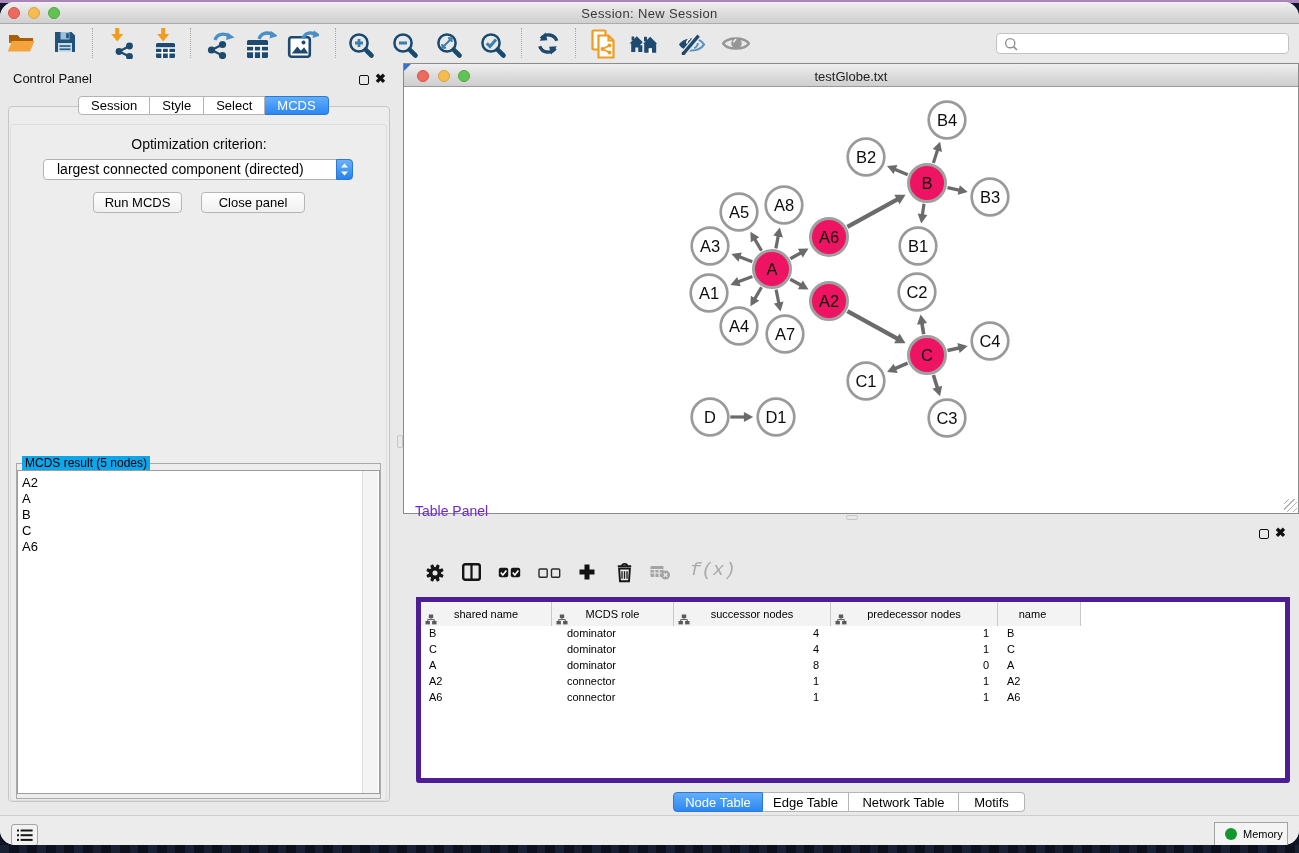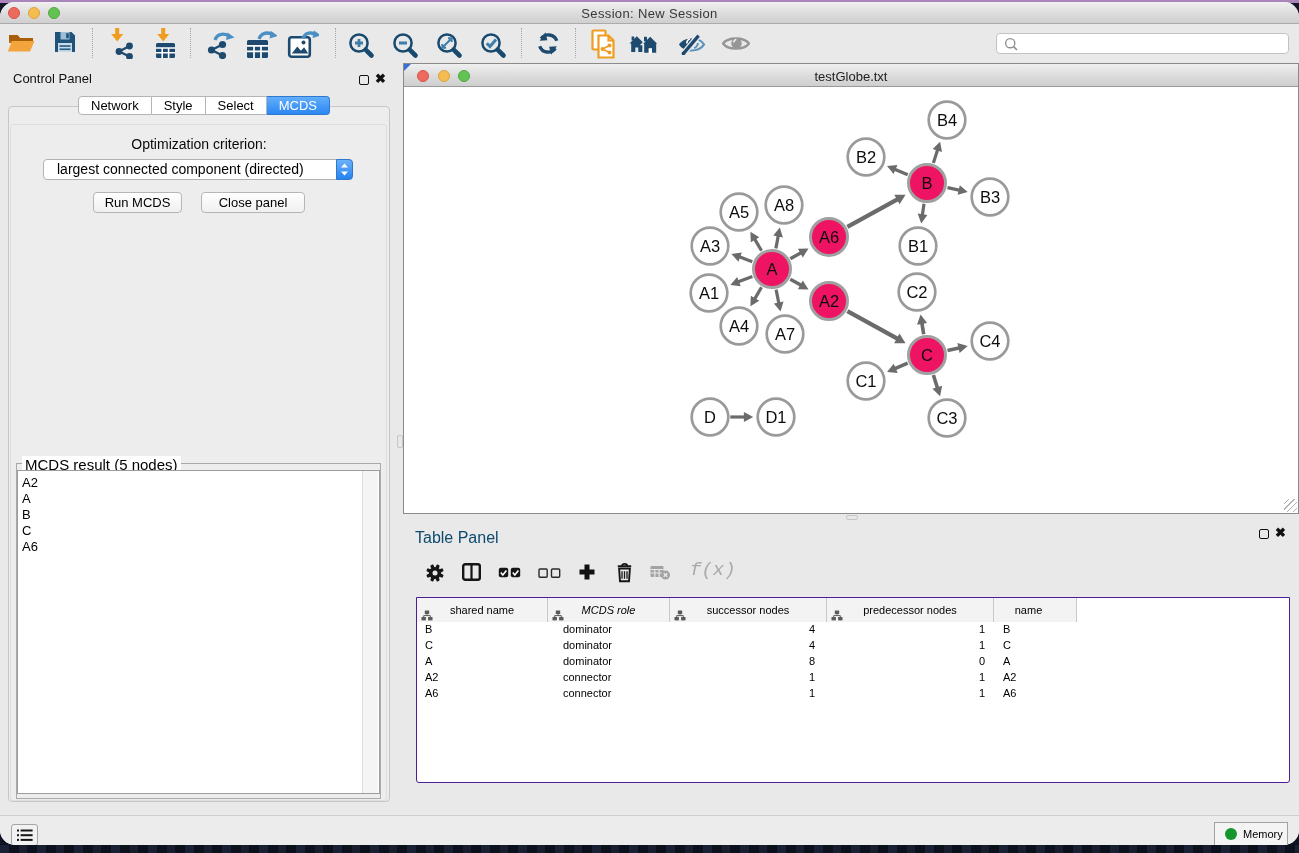--- a/index.html
+++ b/index.html
@@ -28,39 +28,39 @@
 .tab.last{border-radius:0 4px 4px 0}
 .tab.sel{background:linear-gradient(#62aefc,#2b87f2);color:#fff;border-color:#2e78cf}
 #cptabs{left:78px;top:94px}
 #optlabel{left:0px;top:134px;width:398px;text-align:center;font-size:14px;color:#0a0a0a}
 #combo{left:43px;top:157px;width:310px;height:21px;background:#fff;border:1px solid #b2b2b2;border-radius:4px;font-size:14px;color:#000;text-align:left;padding-left:13px;line-height:19px}
 #combo .stepper{position:absolute;right:-1px;top:-1px;width:17px;height:21px;border-radius:0 4px 4px 0;background:linear-gradient(#6cb1f9,#2583f0);border:1px solid #2e78cf}
 .btn{height:21px;background:linear-gradient(#fff,#f0f0f0);border:1px solid #b6b6b6;border-radius:4px;font-size:13px;color:#000;text-align:center;line-height:19px}
 #runbtn{left:93px;top:190px;width:89px}
 #closebtn{left:201px;top:190px;width:104px}
 #fieldset{left:16px;top:461px;width:365px;height:336px;border:1px solid #a9a9a9}
-#fslabel{left:22px;top:454px;background:#ffffff;padding:0 3px;font-size:15px;color:#000}
+#fslabel{left:22px;top:454px;background:#0ea5e9;padding:0 3px;font-size:12px;color:#000}
 #mcdslist{left:17px;top:468px;width:363px;height:324px;background:#fff;border:1px solid #9d9d9d;font-size:13px;color:#000;line-height:16px;padding:4px 0 0 4px}
 #mcdssb{left:362px;top:469px;width:16px;height:322px;background:#f4f4f4;border-left:1px solid #dedede}
 
 #nwin{left:403px;top:61px;width:896px;height:451px;border:1px solid #8b8b8b;background:#fff}
 #ntitle{left:0;top:0;width:894px;height:23px;background:linear-gradient(#f0f0f0,#dbdbdb 55%,#cfcfcf);border-bottom:1px solid #999}
 #ntitle .r{left:13px;background:#ee6a5f;border:1px solid #d5544a}
 #ntitle .y{left:34px;background:#f5bd4f;border:1px solid #d9a440}
 #ntitle .g{left:54px;background:#61c354;border:1px solid #54a73e}
 #ntitle .tl{top:6px}
 #nwtitle{width:100%;text-align:center;top:5px;font-size:13px;color:#222}
 #bluecorner{left:0;top:0;width:0;height:0;border-top:7px solid #3a6fd8;border-right:7px solid transparent}
 #grip{right:1px;bottom:1px;width:13px;height:13px;background:
  repeating-linear-gradient(135deg,transparent 0 3px,#aaa 3px 4px);opacity:.9}
 .divhandle{background:#e8e8e8;border:1px solid #c6c6c6;border-radius:2px}
 
-#tptitle{left:415px;top:527px;font-size:16px;color:#0c4a6e}
+#tptitle{left:415px;top:501px;font-size:14px;color:#6d28d9}
 #tptoolbar{left:407px;top:549px;width:892px;height:42px;background:#e9e9e9}
-#ttable{left:416px;top:595px;width:874px;height:186px;background:#fff;border:1px solid #4c1d95;border-radius:0 0 3px 3px}
+#ttable{left:416px;top:595px;width:874px;height:186px;background:#fff;border:5px solid #4c1d95;border-radius:0 0 3px 3px}
 .th{position:absolute;top:0;height:24px;background:#f3f3f3;border-right:1px solid #c9c9c9;font-size:11px;color:#000;text-align:center;line-height:24px}
 #thead{position:absolute;left:0;top:0;width:659px;height:24px;border-bottom:1px solid #bdbdbd}
 .trow{position:absolute;font-size:11px;color:#000}
 
 #btabs{left:673px;top:790px}
 #btabs .tab{height:20px;line-height:19px;font-size:13px;padding:0}
 #btabs .t1{width:90px}#btabs .t2{width:86px}#btabs .t3{width:110px}#btabs .t4{width:66px}
 
 #sbar{left:0;top:813px;width:1299px;height:30px;background:#ececec;border-top:1px solid #cecece}
 #listbtn{left:11px;top:822px;width:27px;height:22px;background:#f2f2f2;border:1px solid #a6a6a6;border-radius:3px}
@@ -216,21 +216,21 @@
           <circle cx="6.2" cy="6.2" r="4.6" fill="none" stroke="#8e8e8e" stroke-width="1.4"></circle>
           <line x1="9.6" y1="9.6" x2="13" y2="13" stroke="#8e8e8e" stroke-width="1.6"></line>
         </svg>
       </div>
 <div id="cptitle" class="abs">Control Panel</div>
 <div class="abs maxbox" style="left:359px;top:73px"></div>
 <div class="abs xmark" style="left:375px;top:69px">✖</div>
 <div id="cpanel" class="abs"></div>
 <div class="abs" style="left:10px;top:122px;width:377px;height:677px;border:1px solid #dedede;border-radius:3px"></div>
 <div id="cptabs" class="abs tabs">
-        <div class="tab first">Network</div>
+        <div class="tab first">Session</div>
         <div class="tab">Style</div>
         <div class="tab">Select</div>
         <div class="tab last sel">MCDS</div>
       </div>
 <div id="optlabel" class="abs">Optimization criterion:</div>
 <div id="combo" class="abs">largest connected component (directed)<div class="stepper">
           <svg width="15" height="19" viewBox="0 0 15 19" style="position:absolute;left:0;top:0">
             <path d="M4,7.4 L7.5,3.6 L11,7.4 z" fill="#fff"></path>
             <path d="M4,11.6 L7.5,15.4 L11,11.6 z" fill="#fff"></path>
           </svg>
@@ -397,21 +397,21 @@
 <div class="ticon" style="left:283px;top:8px;font-family:Liberation Mono, monospace;font-style:italic;font-size:19px;color:#a9a9a9">f(x)</div>
 </div>
 <div id="ttable" class="abs">
 <div id="thead">
 <div class="th" style="left:0px;width:131px;"><span style="position:absolute;left:4px;top:6px"><svg width="12" height="11" viewBox="0 0 12 11" style="vertical-align:-1px">
                 <rect x="3.8" y="0.5" width="4.4" height="3.6" fill="#5a5a5a"></rect>
                 <rect x="0.5" y="7" width="4.4" height="3.4" fill="#5a5a5a"></rect>
                 <rect x="7.1" y="7" width="4.4" height="3.4" fill="#5a5a5a"></rect>
                 <path d="M6,4.1 V5.6 M2.7,7 V5.6 H9.3 V7" stroke="#5a5a5a" stroke-width="1" fill="none"></path>
               </svg></span>shared name</div>
-<div class="th" style="left:131px;width:122px;font-style:italic;"><span style="position:absolute;left:4px;top:6px"><svg width="12" height="11" viewBox="0 0 12 11" style="vertical-align:-1px">
+<div class="th" style="left:131px;width:122px;"><span style="position:absolute;left:4px;top:6px"><svg width="12" height="11" viewBox="0 0 12 11" style="vertical-align:-1px">
                 <rect x="3.8" y="0.5" width="4.4" height="3.6" fill="#5a5a5a"></rect>
                 <rect x="0.5" y="7" width="4.4" height="3.4" fill="#5a5a5a"></rect>
                 <rect x="7.1" y="7" width="4.4" height="3.4" fill="#5a5a5a"></rect>
                 <path d="M6,4.1 V5.6 M2.7,7 V5.6 H9.3 V7" stroke="#5a5a5a" stroke-width="1" fill="none"></path>
               </svg></span>MCDS role</div>
 <div class="th" style="left:253px;width:157px;"><span style="position:absolute;left:4px;top:6px"><svg width="12" height="11" viewBox="0 0 12 11" style="vertical-align:-1px">
                 <rect x="3.8" y="0.5" width="4.4" height="3.6" fill="#5a5a5a"></rect>
                 <rect x="0.5" y="7" width="4.4" height="3.4" fill="#5a5a5a"></rect>
                 <rect x="7.1" y="7" width="4.4" height="3.4" fill="#5a5a5a"></rect>
                 <path d="M6,4.1 V5.6 M2.7,7 V5.6 H9.3 V7" stroke="#5a5a5a" stroke-width="1" fill="none"></path>
@@ -443,20 +443,26 @@
 <span class="trow" style="left:146px;top:73px">connector</span>
 <span class="trow" style="left:254px;top:73px;width:144px;text-align:right">1</span>
 <span class="trow" style="left:411px;top:73px;width:157px;text-align:right">1</span>
 <span class="trow" style="left:586px;top:73px">A2</span>
 <span class="trow" style="left:8px;top:89px">A6</span>
 <span class="trow" style="left:146px;top:89px">connector</span>
 <span class="trow" style="left:254px;top:89px;width:144px;text-align:right">1</span>
 <span class="trow" style="left:411px;top:89px;width:157px;text-align:right">1</span>
 <span class="trow" style="left:586px;top:89px">A6</span>
 </div>
+<div id="btabs" class="abs tabs">
+        <div class="tab first sel t1">Node Table</div>
+        <div class="tab t2">Edge Table</div>
+        <div class="tab t3">Network Table</div>
+        <div class="tab last t4">Motifs</div>
+      </div>
 <div id="sbar" class="abs"></div>
 <div id="listbtn" class="abs">
         <svg style="position:absolute;left:5px;top:4px" width="16" height="13" viewBox="0 0 16 13">
           <g fill="#161616">
             <rect x="0" y="0.5" width="2" height="2"></rect>
             <rect x="0" y="5.2" width="2" height="2"></rect>
             <rect x="0" y="9.9" width="2" height="2"></rect>
             <rect x="3.6" y="0.5" width="12" height="2"></rect>
             <rect x="3.6" y="5.2" width="12" height="2"></rect>
             <rect x="3.6" y="9.9" width="12" height="2"></rect>

